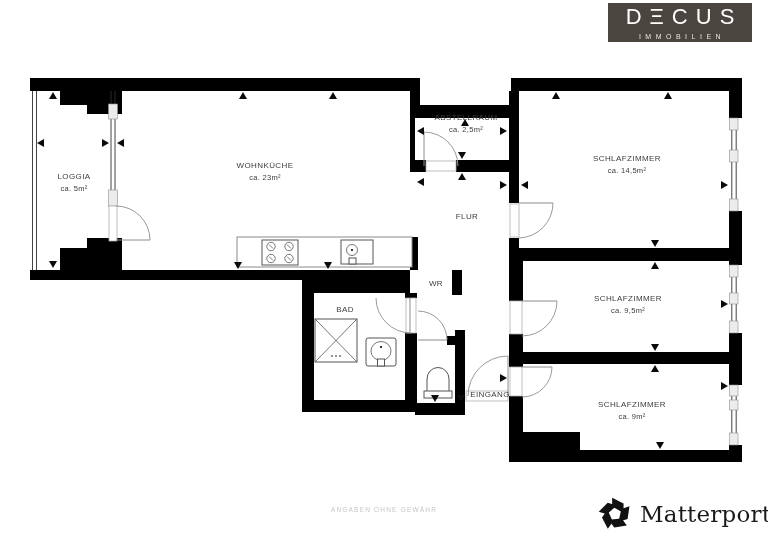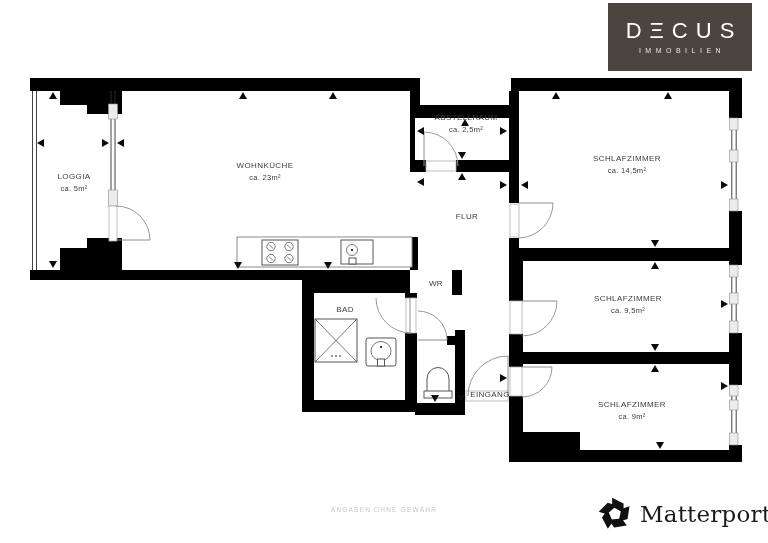--- a/index.html
+++ b/index.html
@@ -1,20 +1,20 @@
 <!DOCTYPE html>
 <html style="--wall: #000000; --background: #ffffff; --decus-bg: #4a453f; --decus-text: #ffffff; --matterport-text: #1b1b1b; --disclaimer-text: #c6c6c6; --door-arc: #9a9a9a; --fixture-line: #555555; --label-text: #3c3c3c;"><head>
 <meta charset="utf-8">
 <style>
   html,body{margin:0;padding:0;width:768px;height:543px;overflow:hidden;
     background:var(--background,#fff);font-family:"Liberation Sans",sans-serif;}
   .stage{position:relative;width:768px;height:543px;background:var(--background,#fff);}
 
   
-  .decus-logo{position:absolute;left:608px;top:3px;width:144px;height:68px;
+  .decus-logo{position:absolute;left:608px;top:3px;width:144px;height:39px;
     background:var(--decus-bg,#4a453f);display:flex;flex-direction:column;
     align-items:center;justify-content:center;}
   .decus-word{color:var(--decus-text,#fff);font-size:22px;letter-spacing:8px;
     font-weight:500;line-height:1;margin-left:8px;}
   .decus-sub{color:#e8e5e0;font-size:7px;letter-spacing:4.5px;margin-top:5px;margin-left:4px;}
 
   
   .plan{position:absolute;left:0;top:0;}
   .wall{fill:var(--wall,#000);stroke:none;}
   .win{stroke:#2f2f2f;stroke-width:0.9;}

